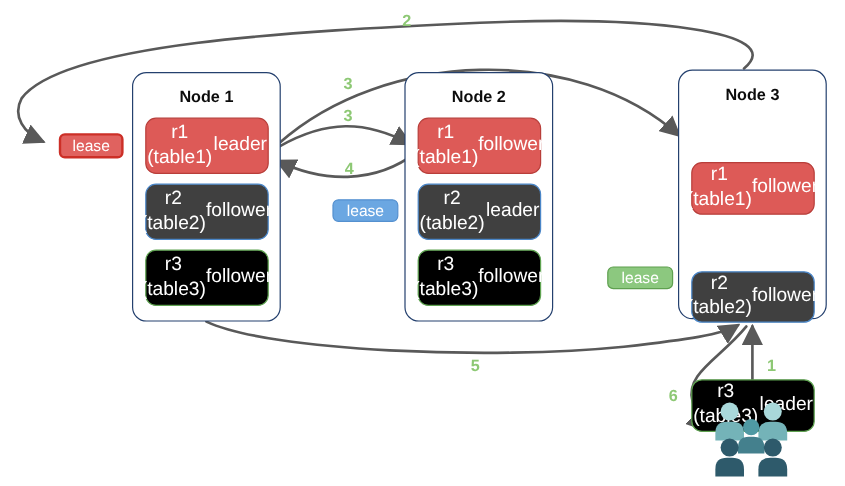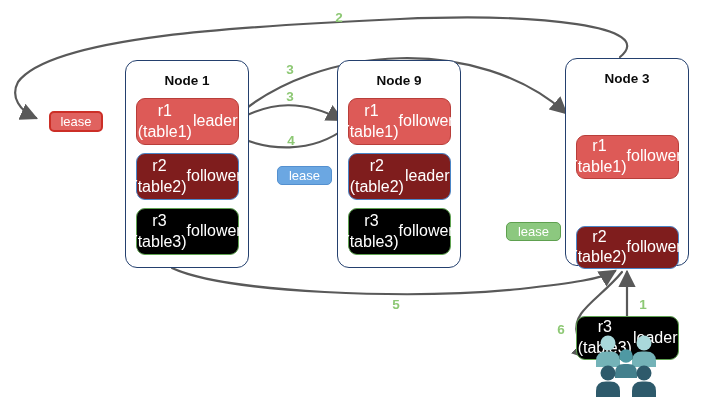--- a/index.html
+++ b/index.html
@@ -16,21 +16,21 @@
     display:flex; flex-direction:column; align-items:center; padding-top:12px;
   }
   .node-title { margin:0 0 10px 0; font-size:13.5px; font-weight:700; color:#0c0c0c; }
   .replica {
     width:103px; height:47px; border-radius:9px; box-sizing:border-box;
     display:flex; flex-direction:row; justify-content:center; align-items:center;
     color:#ffffff; font-size:16px; line-height:1.3; margin-bottom:8px;
     border:1.5px solid transparent; text-align:center;
   }
   .replica.red   { background:#dd5a57; border-color:#b83e3a; }
-  .replica.blue  { background:#7f1d1d; border-color:#4a86c8; }
+  .replica.blue  { background:#404040; border-color:#4a86c8; }
   .replica.green { background:#000000; border-color:#5fa351; }
 
   .lease {
     position:absolute; box-sizing:border-box; color:#ffffff; font-size:13px;
     display:flex; align-items:center; justify-content:center; border-radius:5px;
   }
   .lease-red   { left:49px;  top:111px; width:54px; height:21px; background:#e0625f; border:2px solid #cc2f27; }
   .lease-blue  { left:277px; top:166px; width:55px; height:19px; background:#6ba7e2; border:1.5px solid #5490cf; }
   .lease-green { left:506px; top:222px; width:55px; height:19px; background:#8cc87f; border:1.5px solid #5ea04f; }
 
@@ -53,38 +53,38 @@
     </defs>
     <path class="arrow" d="M620,57 C658,26 540,13 400,19 C245,26 52,36 18,82 C10,97 20,111 36,118" marker-end="url(#ah)"></path>
     <path class="arrow" d="M233,119 C320,42 480,36 566,113" marker-end="url(#ah)"></path>
     <path class="arrow" d="M233,122 C272,100 304,100 342,120" marker-end="url(#ah)"></path>
     <path class="arrow" d="M347,127 C312,154 268,152 231,134" marker-end="url(#ah)"></path>
     <path class="arrow" d="M172,268 C225,293 410,300 520,289 C572,283 602,279 615,271" marker-end="url(#ah)"></path>
     <path class="arrow" d="M627,335 L627,272" marker-end="url(#ah)"></path>
     <path class="arrow" d="M622,272 C600,299 571,311 577,334 C580,347 583,353 588,358" marker-end="url(#ah)"></path>
   </svg>
 
-  <section class="node" style="left:125px;top:60px;">
+  <section class="node" style="left:110px;top:60px;">
     <h3 class="node-title">Node 1</h3>
     <div class="replica red">
       <span>r1 (table1)</span>
       <span>leader</span>
     </div>
     <div class="replica blue">
       <span>r2 (table2)</span>
       <span>follower</span>
     </div>
     <div class="replica green">
       <span>r3 (table3)</span>
       <span>follower</span>
     </div>
   </section>
 
   <section class="node" style="left:337px;top:60px;">
-    <h3 class="node-title">Node 9</h3>
+    <h3 class="node-title">Node 2</h3>
     <div class="replica red">
       <span>r1 (table1)</span>
       <span>follower</span>
     </div>
     <div class="replica blue">
       <span>r2 (table2)</span>
       <span>leader</span>
     </div>
     <div class="replica green">
       <span>r3 (table3)</span>

